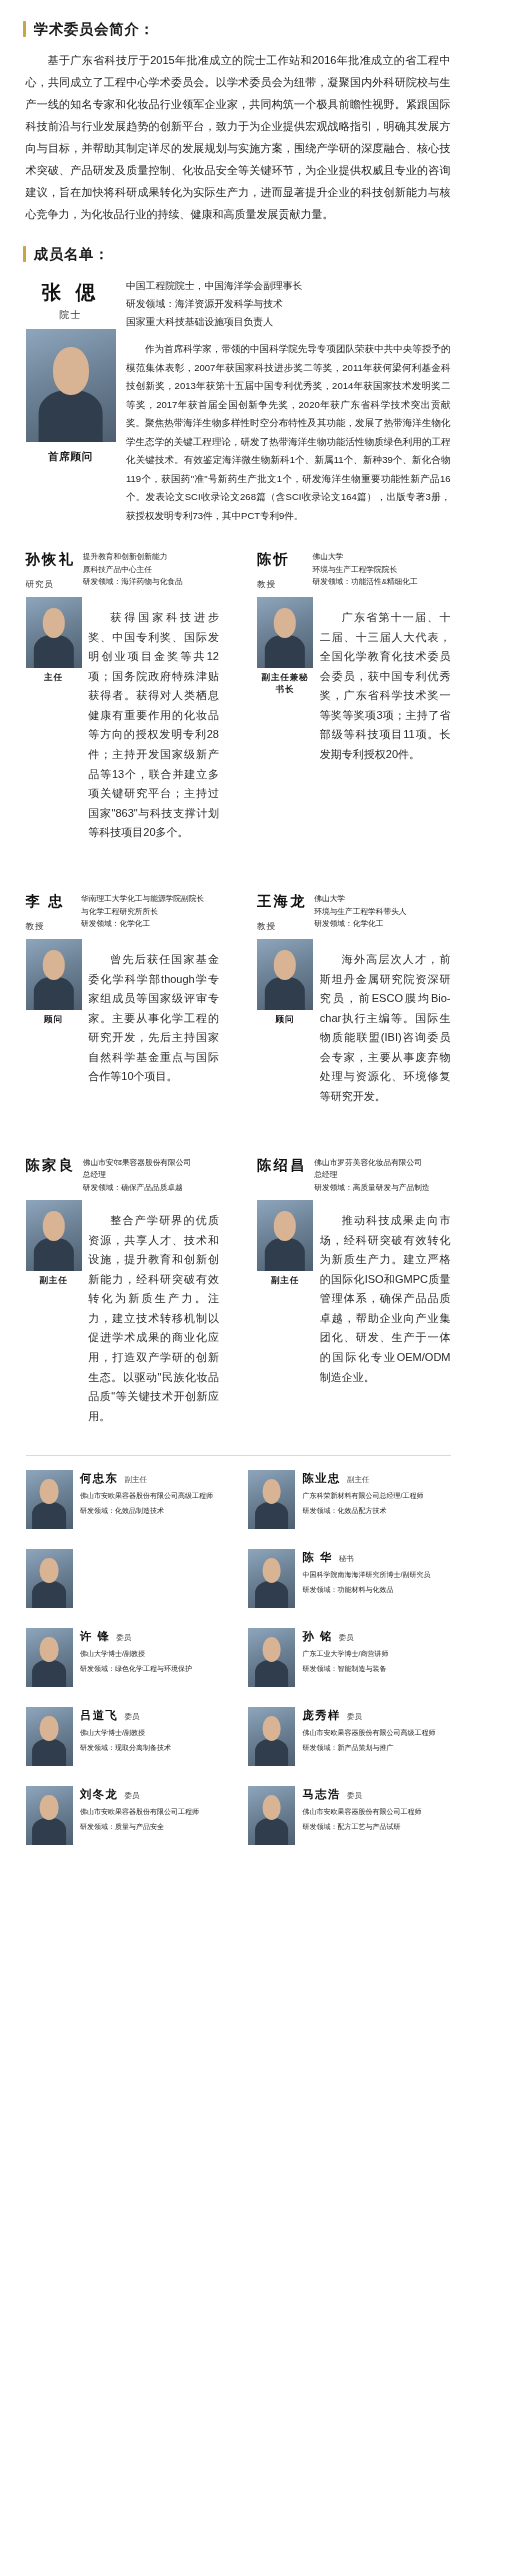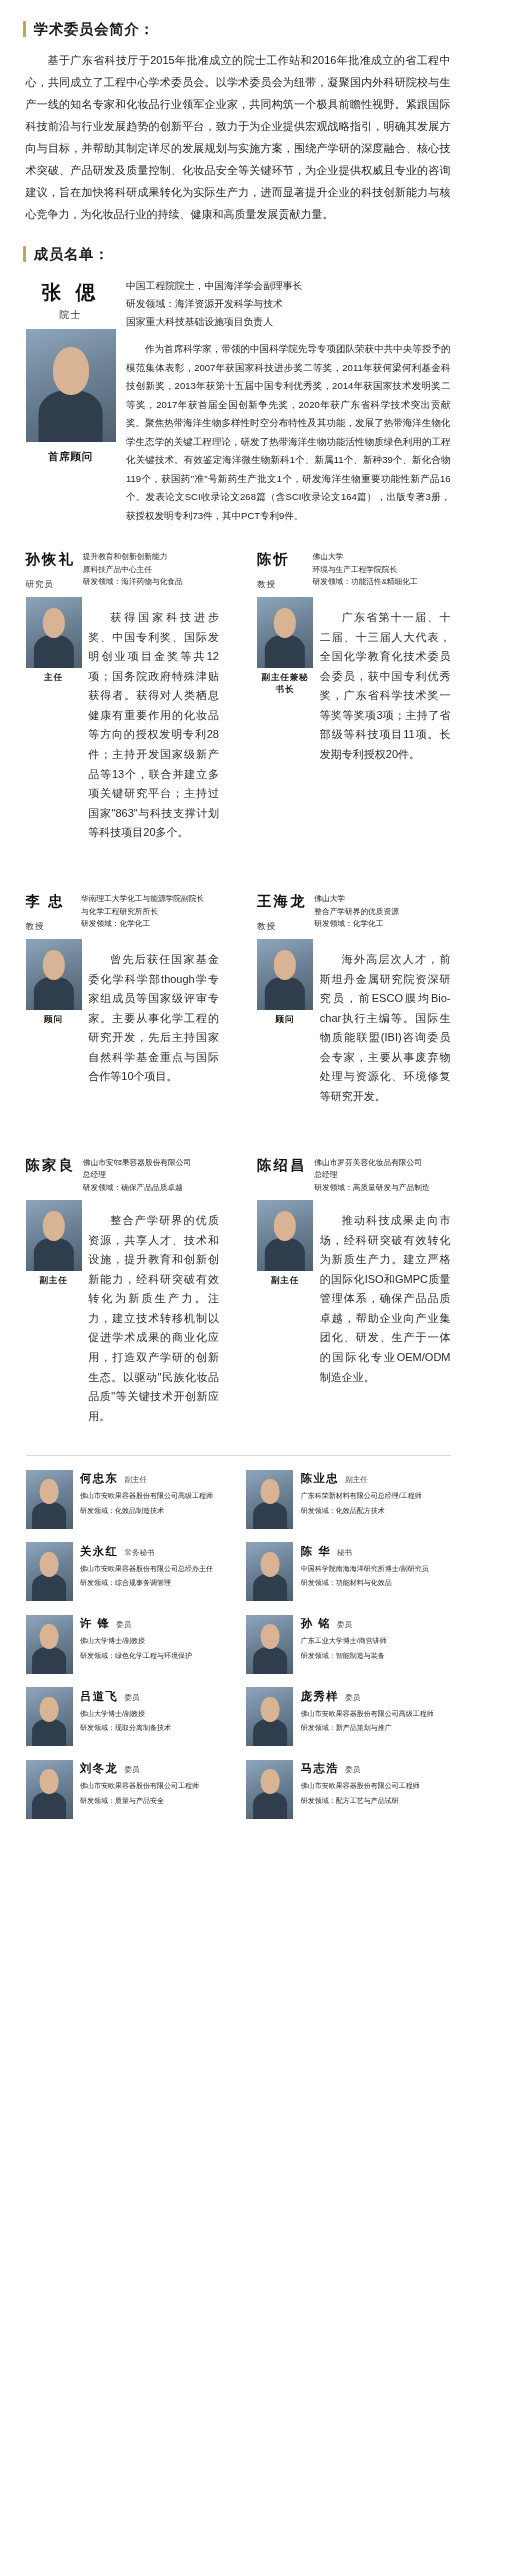--- a/index.html
+++ b/index.html
@@ -188,20 +188,21 @@
     border-top: 0.8px solid #d9d9d9;
   }
 
   
   .grid-simple {
     margin: 0 25.5px;
     display: grid;
     grid-template-columns: 1fr 1fr;
     column-gap: 16.5px;
     row-gap: 13.5px;
+    gap: 20px;
   }
   .s-card { display: flex; gap: 7.5px; }
   .s-photo { width: 47px; height: 59px; flex: 0 0 47px; }
   .s-info { flex: 1; padding-top: 1.5px; }
   .s-nameline {
     display: flex;
     align-items: baseline;
     gap: 6px;
   }
   .s-name {
@@ -328,21 +329,21 @@
     </div>
 
     <div class="member-card">
       <div class="m-head">
         <div class="m-namebox">
           <div class="m-name">王海龙</div>
           <div class="m-rank">教授</div>
         </div>
         <div class="m-affil">
           <div>佛山大学</div>
-          <div>整合产学研界的优质资源</div>
+          <div>环境与生产工程学科带头人</div>
           <div>研发领域：化学化工</div>
         </div>
       </div>
       <div class="m-body">
         <div class="m-left">
           <div class="photo m-photo"></div>
           <div class="m-role">顾问</div>
         </div>
         <p class="m-bio">海外高层次人才，前斯坦丹金属研究院资深研究员，前ESCO膜均Bio-char执行主编等。国际生物质能联盟(IBI)咨询委员会专家，主要从事废弃物处理与资源化、环境修复等研究开发。</p>
       </div>
@@ -415,28 +416,20 @@
           <span class="s-name">陈业忠</span>
           <span class="s-title">副主任</span>
         </div>
         <div class="s-org">广东科荣新材料有限公司总经理/工程师</div>
         <div class="s-field">研发领域：化效品配方技术</div>
       </div>
     </div>
 
     <div class="s-card">
       <div class="photo s-photo"></div>
-      <div class="s-info">
-        <div class="s-nameline">
-          <span class="s-name">关永红</span>
-          <span class="s-title">常务秘书</span>
-        </div>
-        <div class="s-org">佛山市安欧果容器股份有限公司总经办主任</div>
-        <div class="s-field">研发领域：综合规事务调管理</div>
-      </div>
     </div>
 
     <div class="s-card">
       <div class="photo s-photo"></div>
       <div class="s-info">
         <div class="s-nameline">
           <span class="s-name">陈 华</span>
           <span class="s-title">秘书</span>
         </div>
         <div class="s-org">中国科学院南海海洋研究所博士/副研究员</div>

